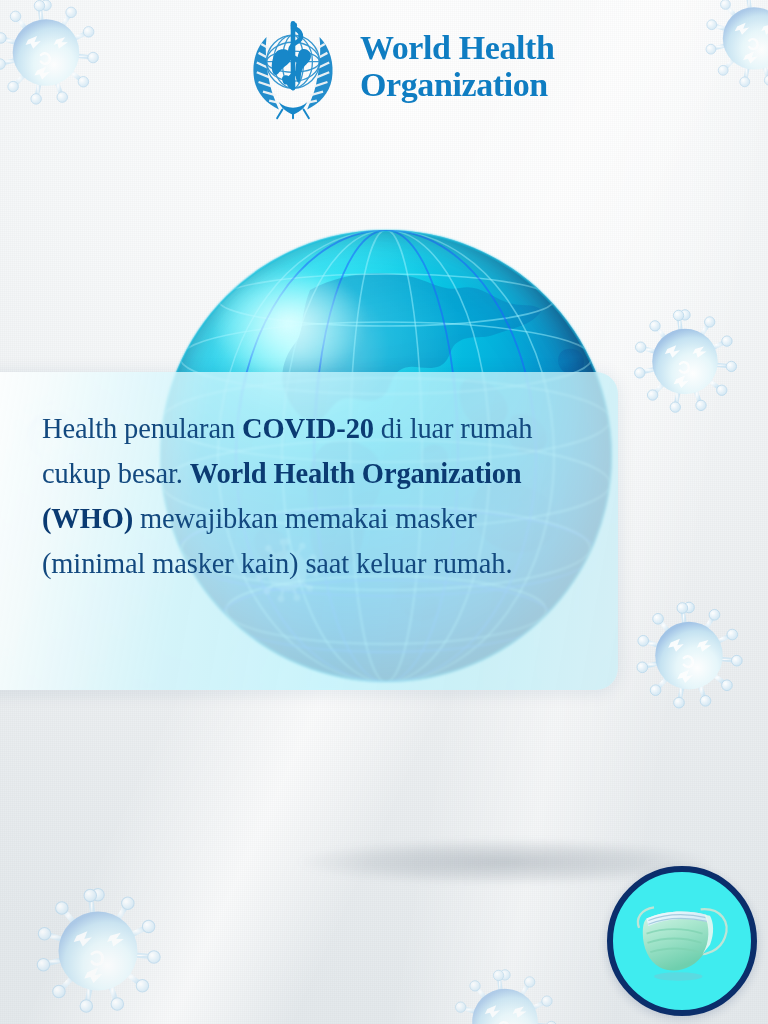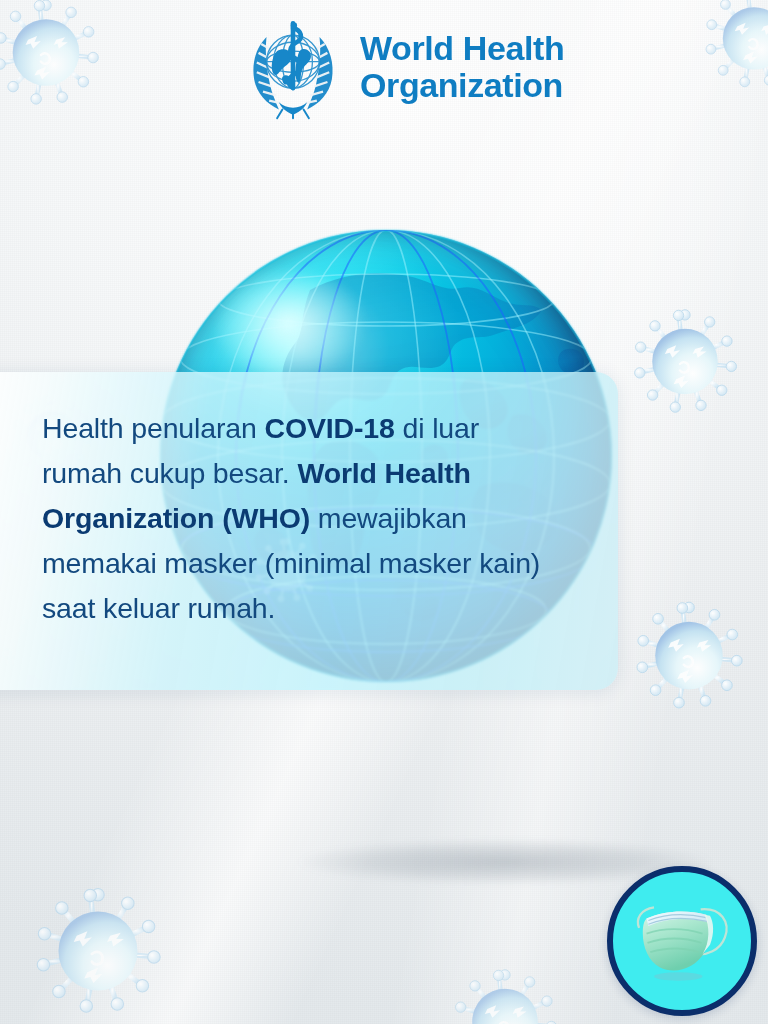--- a/index.html
+++ b/index.html
@@ -7,20 +7,21 @@
     width:768px;height:1024px;
     font-family:"Liberation Sans", sans-serif;
     overflow:hidden;
   }
   #poster{
     position:relative;
     width:768px;height:1024px;
     overflow:hidden;
     background:
       radial-gradient(120% 90% at 50% 8%, #ffffff 0%, #f6f8f9 38%, #eceff1 70%, #e4e9ec 100%);
+    font-family: Liberation Serif, serif;
   }
   
   .bg-sheen{
     position:absolute;inset:0;
     background:
       linear-gradient(115deg, rgba(255,255,255,0) 40%, rgba(255,255,255,.75) 52%, rgba(255,255,255,0) 62%),
       linear-gradient(100deg, rgba(255,255,255,0) 60%, rgba(255,255,255,.5) 72%, rgba(255,255,255,0) 84%);
     pointer-events:none;
   }
   .bg-noise{
@@ -602,21 +603,21 @@
       <circle cx="61" cy="13" r="3.6" fill="#1787C9"></circle>
 
       <path d="M44 100 C52 108 68 108 76 100 C72 110 60 114 60 114 C60 114 48 110 44 100 Z" fill="#1787C9"></path>
       <path d="M60 112 L60 118 M48 108 L42 118 M72 108 L78 118" stroke="#1787C9" stroke-width="2.2" fill="none" stroke-linecap="round"></path>
     </svg>
     <div id="who-wordmark">World Health
 Organization</div>
   </div>
 
   <div id="text-panel">
-    <div id="panel-text"><span>Health penularan </span><b>COVID-18</b><span> di luar rumah cukup besar. </span><b>World Health Organization (WHO)</b><span> mewajibkan memakai masker (minimal masker kain) saat keluar rumah.</span></div>
+    <div id="panel-text"><span>Health penularan </span><b>COVID-20</b><span> di luar rumah cukup besar. </span><b>World Health Organization (WHO)</b><span> mewajibkan memakai masker (minimal masker kain) saat keluar rumah.</span></div>
   </div>
 
   <div id="mask-badge">
     <svg id="mask-icon" viewBox="0 0 120 120">
       <defs>
         <linearGradient id="maskG" x1="0" y1="0" x2="0.4" y2="1">
           <stop offset="0" stop-color="#d8f6ea"></stop>
           <stop offset="0.45" stop-color="#a7e6cd"></stop>
           <stop offset="1" stop-color="#6fcfae"></stop>
         </linearGradient>

